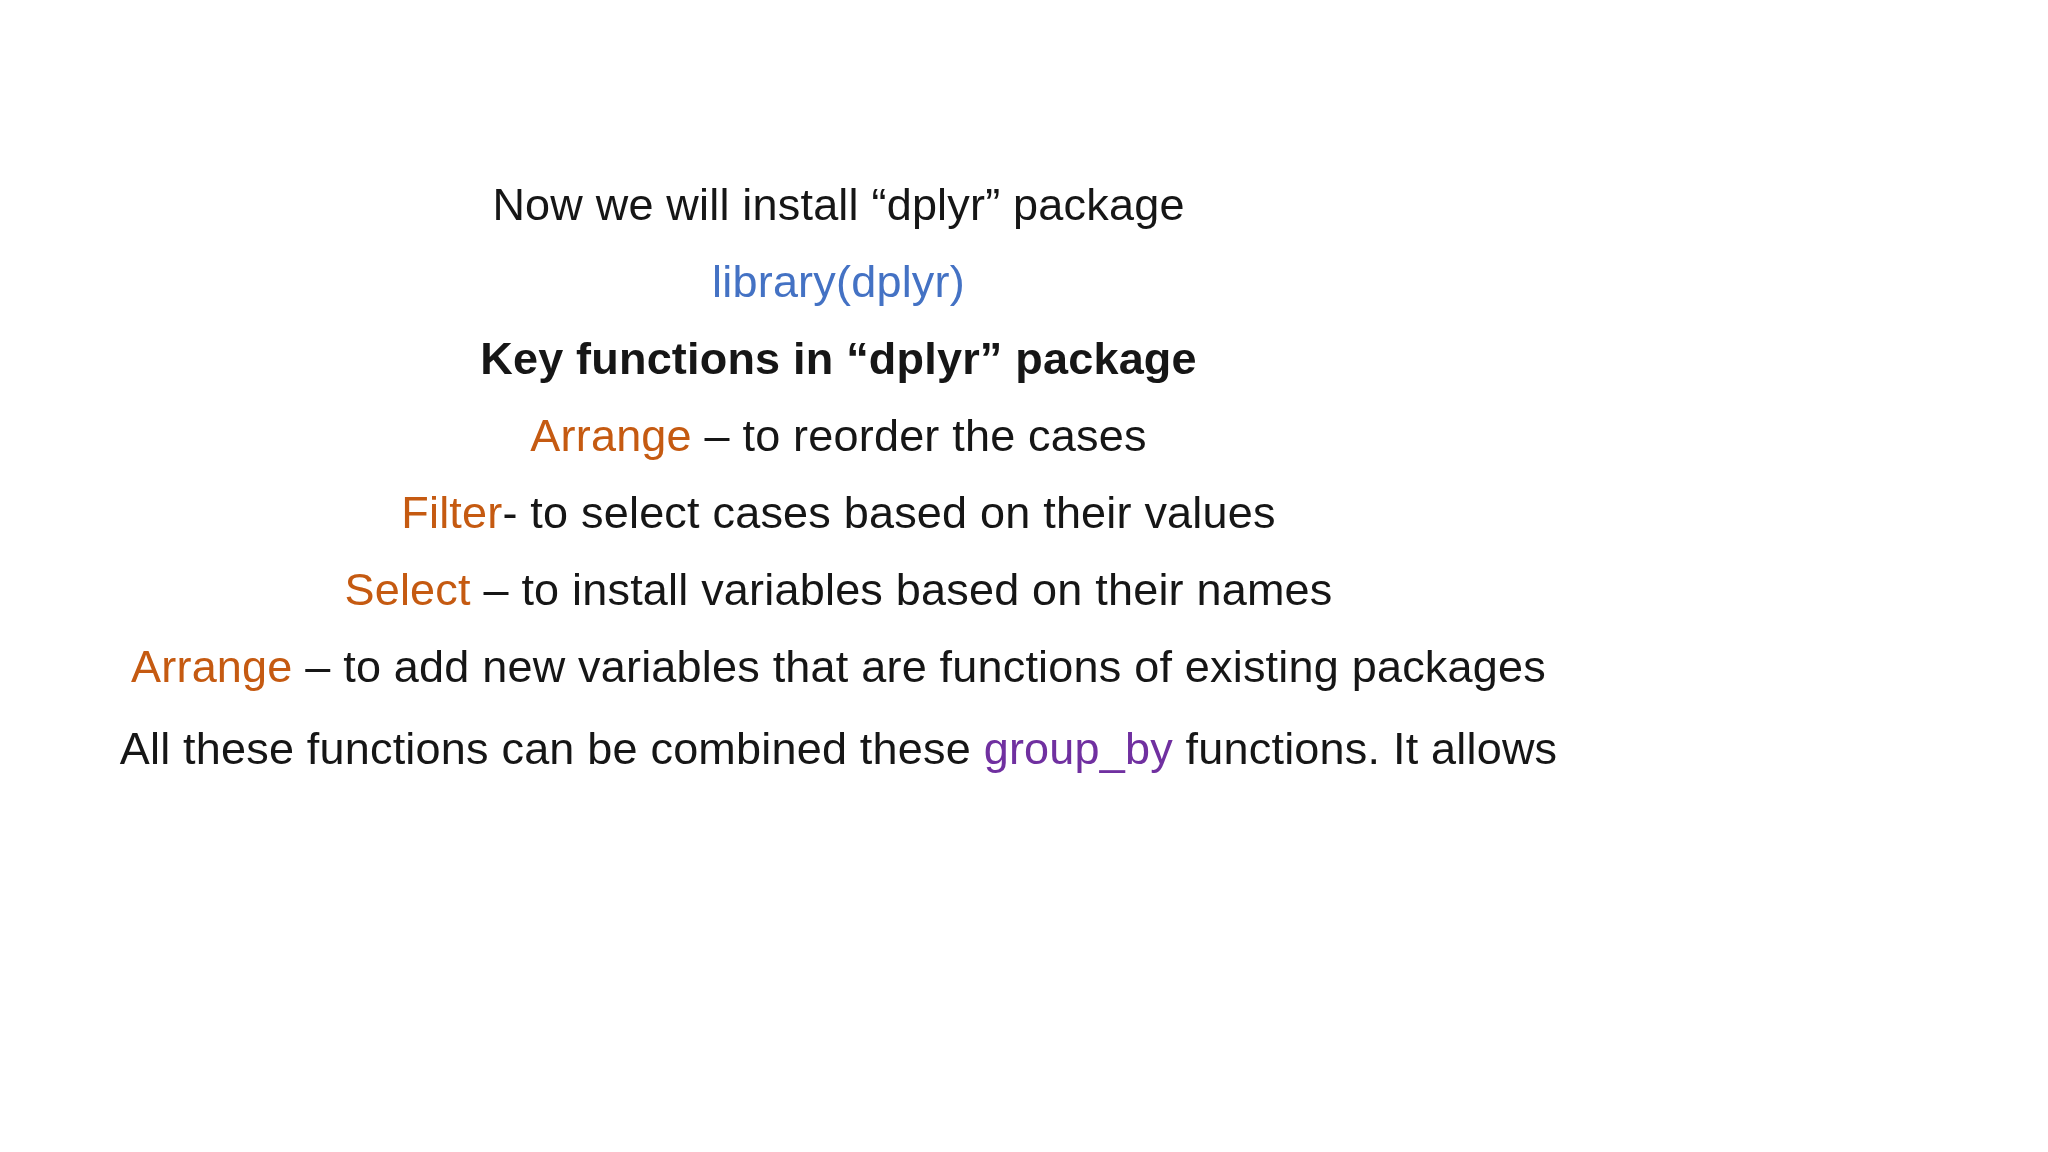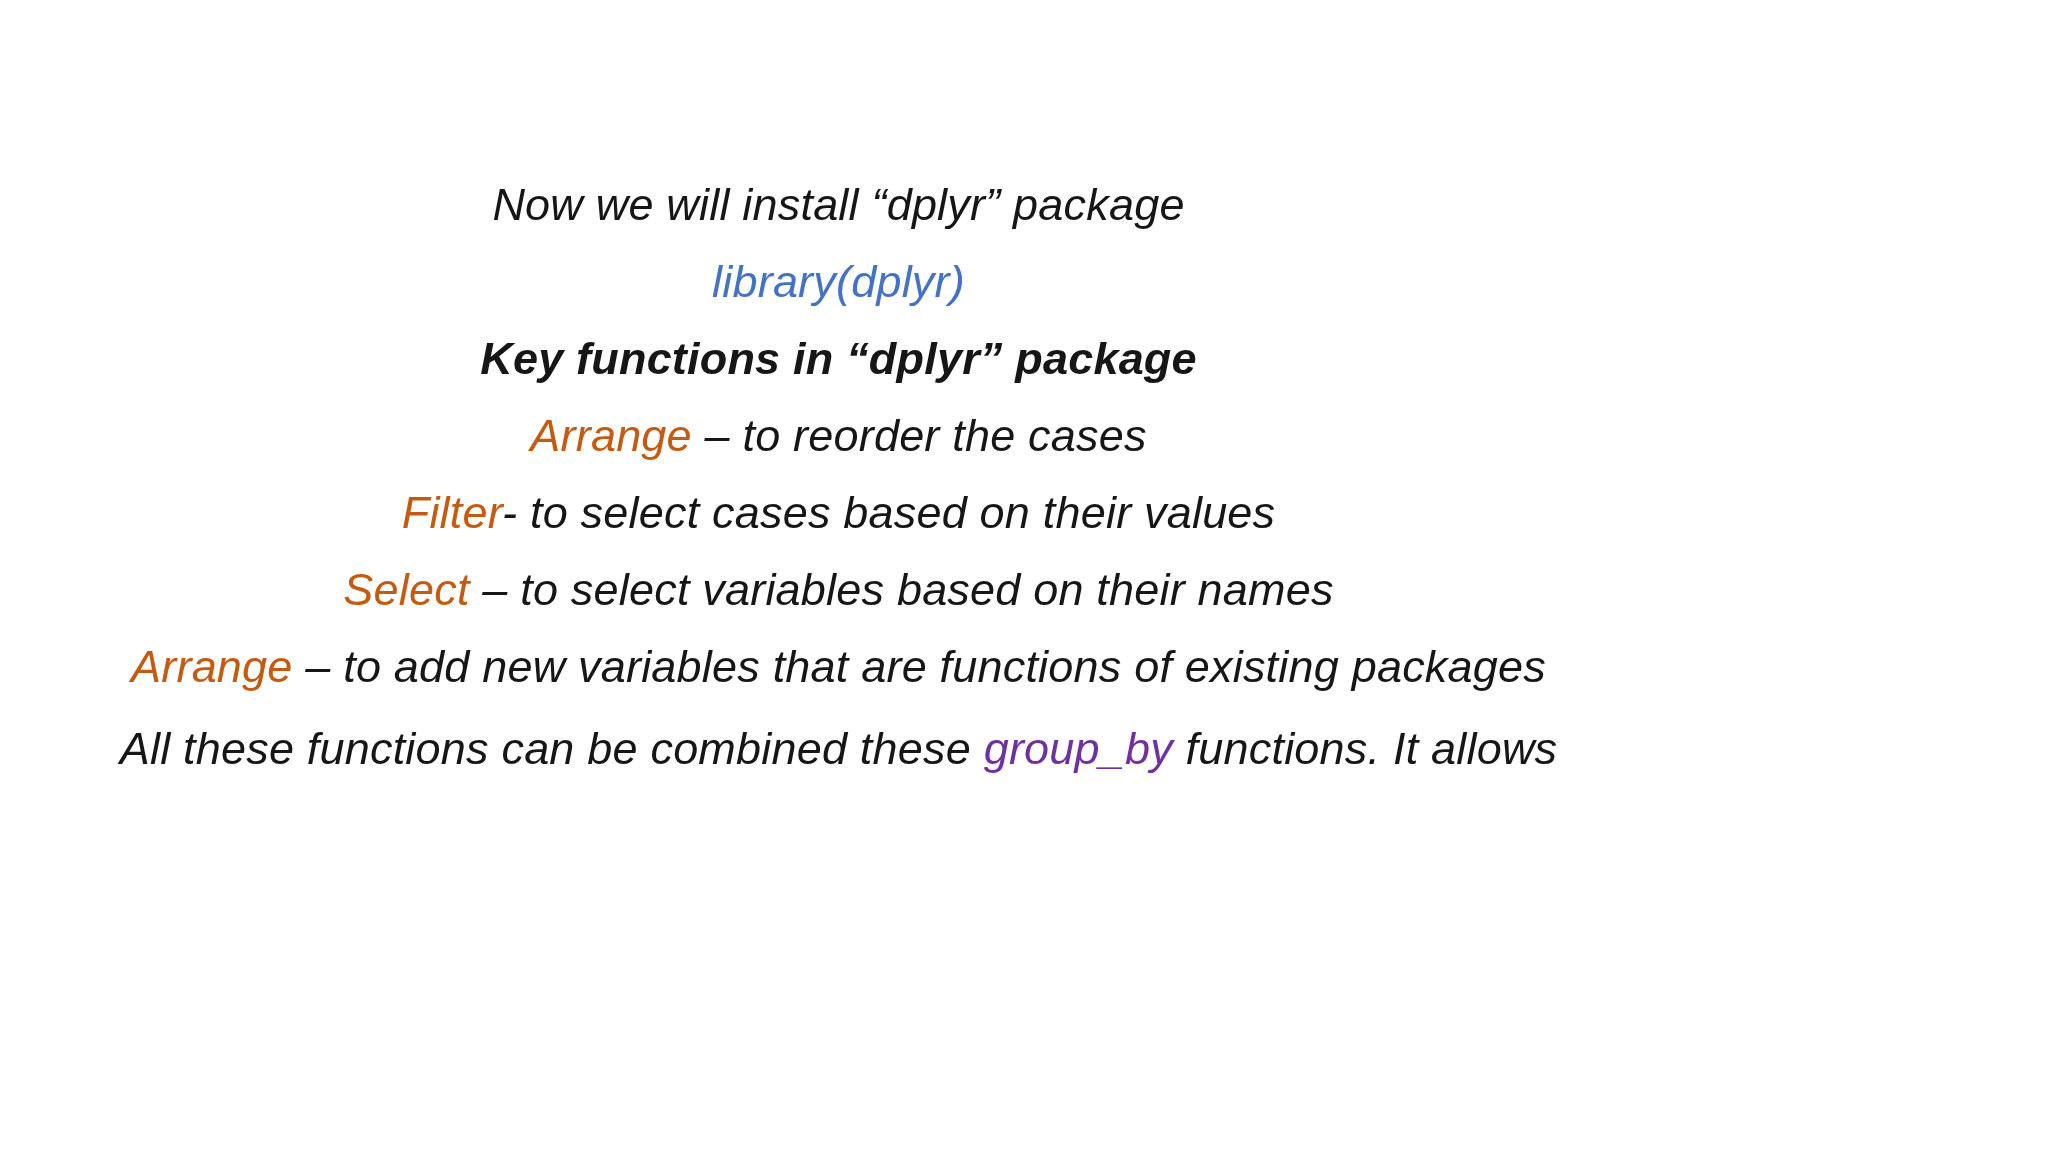--- a/index.html
+++ b/index.html
@@ -8,21 +8,20 @@
     height: 1152px;
     background: #ffffff;
     overflow: hidden;
     font-family: "Liberation Sans", "DejaVu Sans", sans-serif;
   }
   .slide {
     position: relative;
     width: 1677px;
     height: 1152px;
     background: var(--background, #ffffff);
-    font-style: italic;
   }
   .text-block {
     position: absolute;
     top: 166px;
     left: 50%;
     transform: translateX(-50%);
     width: 1760px;
     text-align: center;
     color: var(--text, #161616);
     font-size: 45px;
@@ -53,21 +52,21 @@
 
 
     <p class="line code">library(dplyr)</p>
 
     <p class="line heading">Key functions in “dplyr” package</p>
 
     <p class="line"><span class="fn">Arrange</span><span> – to reorder the cases</span></p>
 
     <p class="line"><span class="fn">Filter</span><span>- to select cases based on their values</span></p>
 
-    <p class="line"><span class="fn">Select</span><span> – to select variables based on their names</span></p>
+    <p class="line"><span class="fn">Select</span><span> – to install variables based on their names</span></p>
 
     <p class="line"><span class="fn">Arrange</span><span> – to add new variables that are functions of existing packages</span></p>
 
 
     <p class="final-para">
       <span class="fline"><span>All these functions can be combined these </span><span class="gb">group_by</span><span> functions. It allows</span></span>
     </p>
 
   </section>
 </main>

